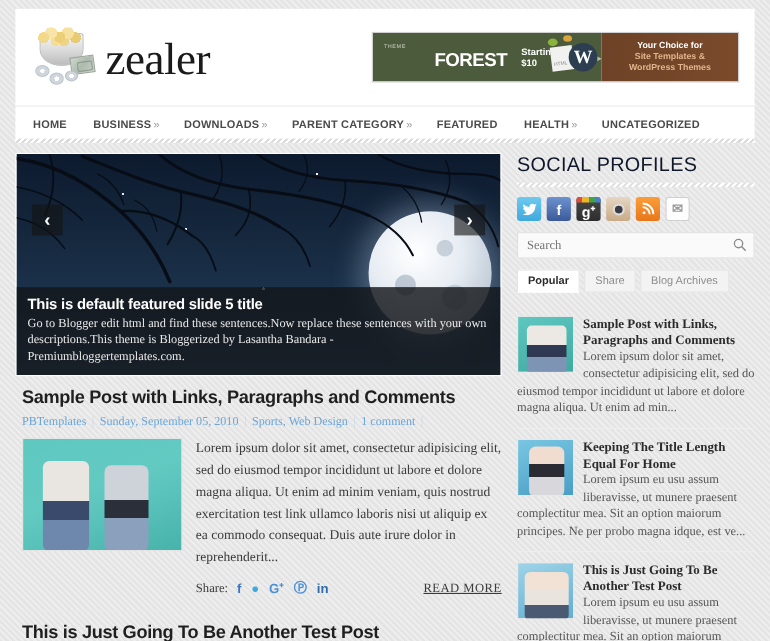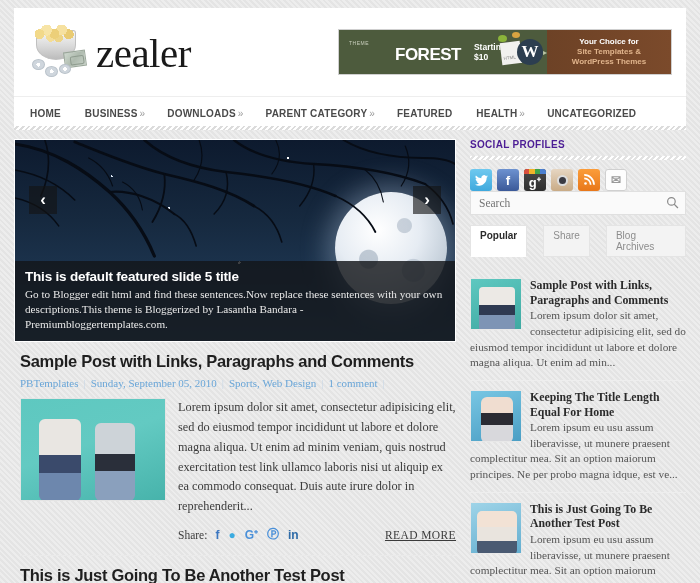--- a/index.html
+++ b/index.html
@@ -188,46 +188,46 @@
   .share-ic.pi { color:#4a90d9; } .share-ic.li { color:#2f6ca8; }
   .read-more {
     margin-left:auto; font-family:"Liberation Serif",serif; font-size:11.5px;
     color:#3b3b3b; text-decoration:underline; letter-spacing:.4px;
   }
   .post-divider { border-top:1px solid #eaeaea; margin-top:12px; }
 
   
   .widget { margin-bottom: 12px; }
   .widget-title {
-    font-family:"Liberation Sans",sans-serif; font-weight:700; font-size:10px;
-    color:#4c1d95; letter-spacing:.3px; padding-bottom:6px; text-transform:uppercase;
+    font-family:"Liberation Sans",sans-serif; font-weight:400; font-size:18px;
+    color:#0f172a; letter-spacing:.3px; padding-bottom:6px; text-transform:uppercase;
   }
   .widget-rule { height:4px; background: repeating-linear-gradient(135deg,#fff 0 2px,#e2e2e2 2px 4px); margin-bottom:9px; }
   .social-row { display:flex; gap:5px; }
   .sic { width:22px; height:22px; border-radius:3px; display:flex; align-items:center;
          justify-content:center; font-family:"Liberation Sans",sans-serif; font-weight:700;
          font-size:13px; color:#fff; cursor:pointer; }
   .sic.tw { background:linear-gradient(180deg,#6fc9ef,#3fa9dd); }
   .sic.fb { background:linear-gradient(180deg,#6d92d0,#3b5998); }
   .sic.gp { background:linear-gradient(180deg,#4a4a4a,#2d2d2d); position:relative;}
   .sic.gp::before{content:'';position:absolute;left:0;right:0;top:0;height:5px;
      background:linear-gradient(90deg,#d94f3d 0 25%,#f0b429 25% 50%,#3ea34a 50% 75%,#4a7fd0 75% 100%);border-radius:3px 3px 0 0;}
   .sic.ig { background:linear-gradient(180deg,#e6d6c2,#c9ab86); position:relative; }
   .sic.ig .lens{ width:11px;height:11px;border-radius:50%;background:#3a3a42;border:2px solid #ddd; }
   .sic.rs { background:linear-gradient(180deg,#fb9d3a,#e8771a); }
   .sic.em { background:#fdfdfd; border:1px solid #d0d0d0; color:#9a9a9a; font-size:12px; }
 
-  .search-box { position:relative; }
+  .search-box { position:relative; margin-top:10px; }
   .search-box input {
     width:100%; height:24px; border:1px solid #e0e0e0; background:#fafafa;
     padding:0 24px 0 8px; font-family:"Liberation Serif",serif; font-size:11.5px; color:#7a7a7a;
     outline:none;
   }
   .search-ic { position:absolute; right:7px; top:5px; width:13px; height:13px; }
-  .tabs { display:flex; gap:16px; margin-top:10px; }
+  .tabs { display:flex; gap:4px; margin-top:10px; }
   .tab {
     font-family:"Liberation Sans",sans-serif; font-size:10px; color:#8d8d8d;
     background:#f3f3f3; border:1px solid #e4e4e4; padding:4px 9px; cursor:pointer;
   }
   .tab.active { background:#fff; color:#2b2b2b; font-weight:700; border-bottom-color:#fff; }
 
   .pp-item { display:flex; gap:8px; padding:9px 0; border-bottom:1px solid #eee; }
   .pp-thumb { flex:0 0 52px; width:52px; height:52px; overflow:hidden; border:1px solid #e8e8e8; position:relative;}
   .pp1 { background: linear-gradient(160deg,#5ec8c0,#3fa9a2); }
   .pp1::after{content:'';position:absolute;left:8px;top:8px;width:36px;height:44px;

